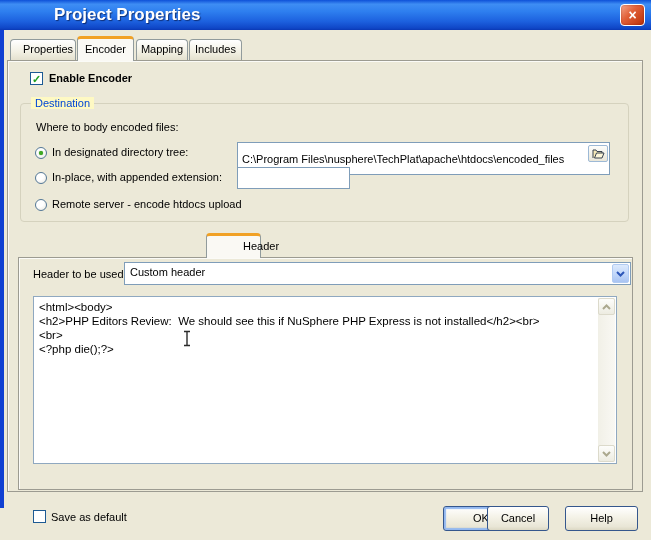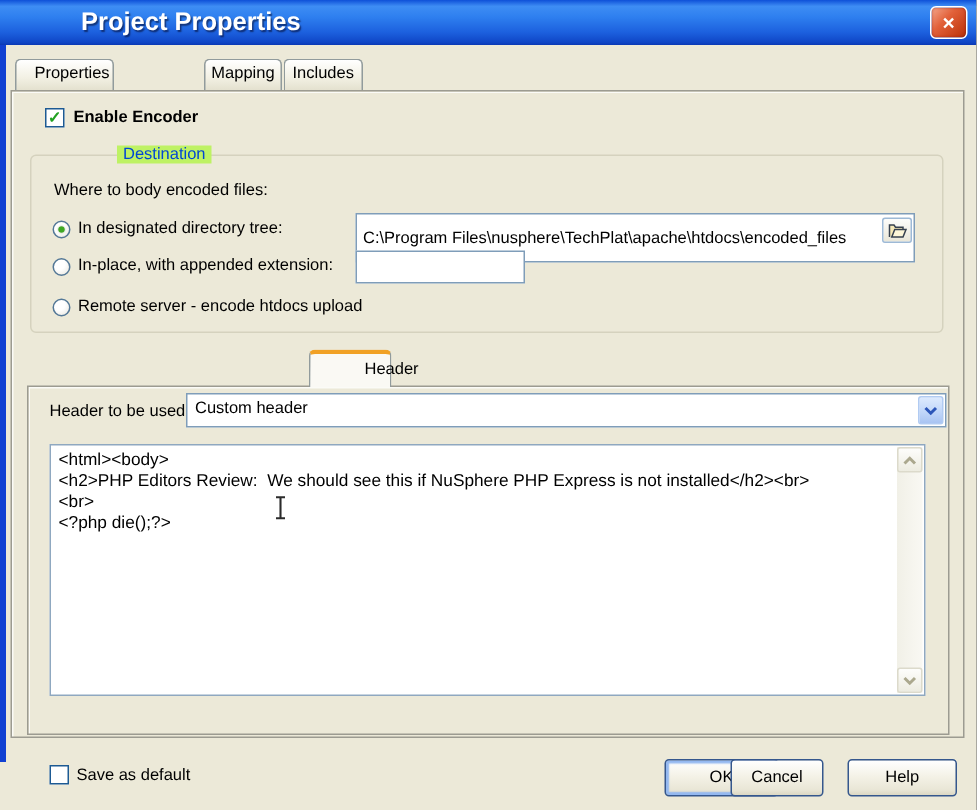--- a/index.html
+++ b/index.html
@@ -66,21 +66,21 @@
   .lbl{position:absolute;white-space:nowrap;}
   .txt{
     position:absolute;border:1px solid #7F9DB9;background:#fff;
     font-family:"Liberation Sans",sans-serif;font-size:11px;padding:2px 4px;margin:0;
   }
   .groupbox{
     position:absolute;left:20px;top:103px;width:609px;height:119px;
     border:1px solid #D5D2BE;border-radius:4px;
   }
   .groupbox .legend{
-    position:absolute;left:10px;top:-7px;background:#bef264;padding:0 4px;color:#0046D5;margin-left:47px;
+    position:absolute;left:10px;top:-7px;background:#fef9c3;padding:0 4px;color:#0046D5;
   }
   .mini-btn{
     position:absolute;right:2px;top:2px;width:20px;height:17px;
     border:1px solid #9DB9D6;border-radius:2px;background:linear-gradient(180deg,#FDFDFB,#E9E6D8);
     display:flex;align-items:center;justify-content:center;cursor:pointer;
   }
   .combo{
     position:absolute;left:124px;top:262px;width:507px;height:23px;
     border:1px solid #7F9DB9;background:#fff;cursor:pointer;
   }
@@ -132,20 +132,23 @@
 
   <div class="titlebar">
     <span class="title-text">Project Properties</span>
     <div class="close-btn">
       <span>×</span>
     </div>
   </div>
 
   <div class="tab" style="left:10px;width:66px;padding-left:10px;">
     <span>Properties</span>
+  </div>
+  <div class="tab active" style="left:77px;width:57px;">
+    <span>Encoder</span>
   </div>
   <div class="tab" style="left:136px;width:52px;">
     <span>Mapping</span>
   </div>
   <div class="tab" style="left:189px;width:53px;">
     <span>Includes</span>
   </div>
 
   <div class="page outer"></div>
 

